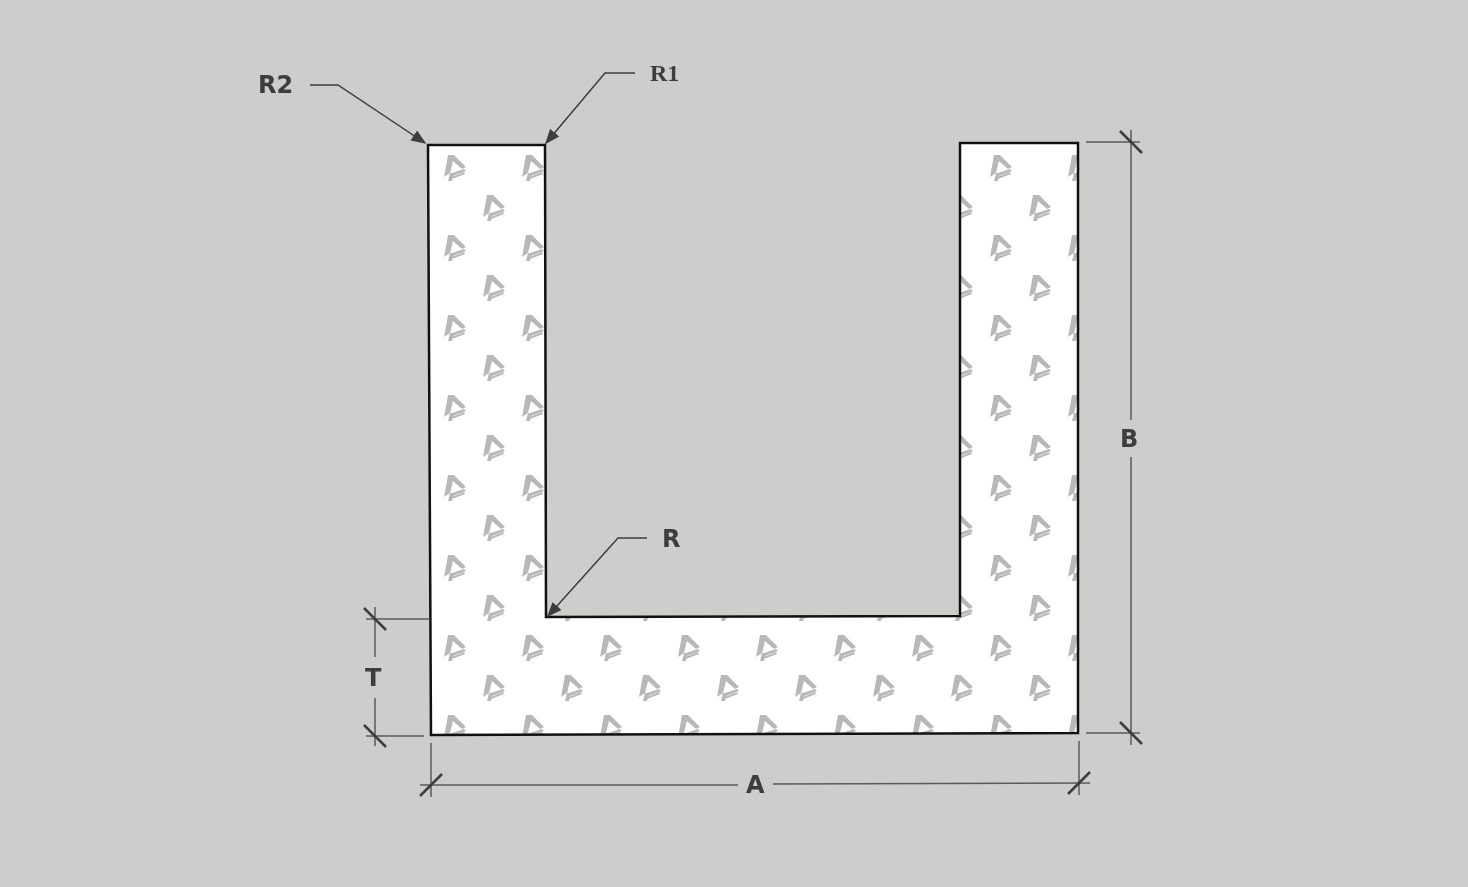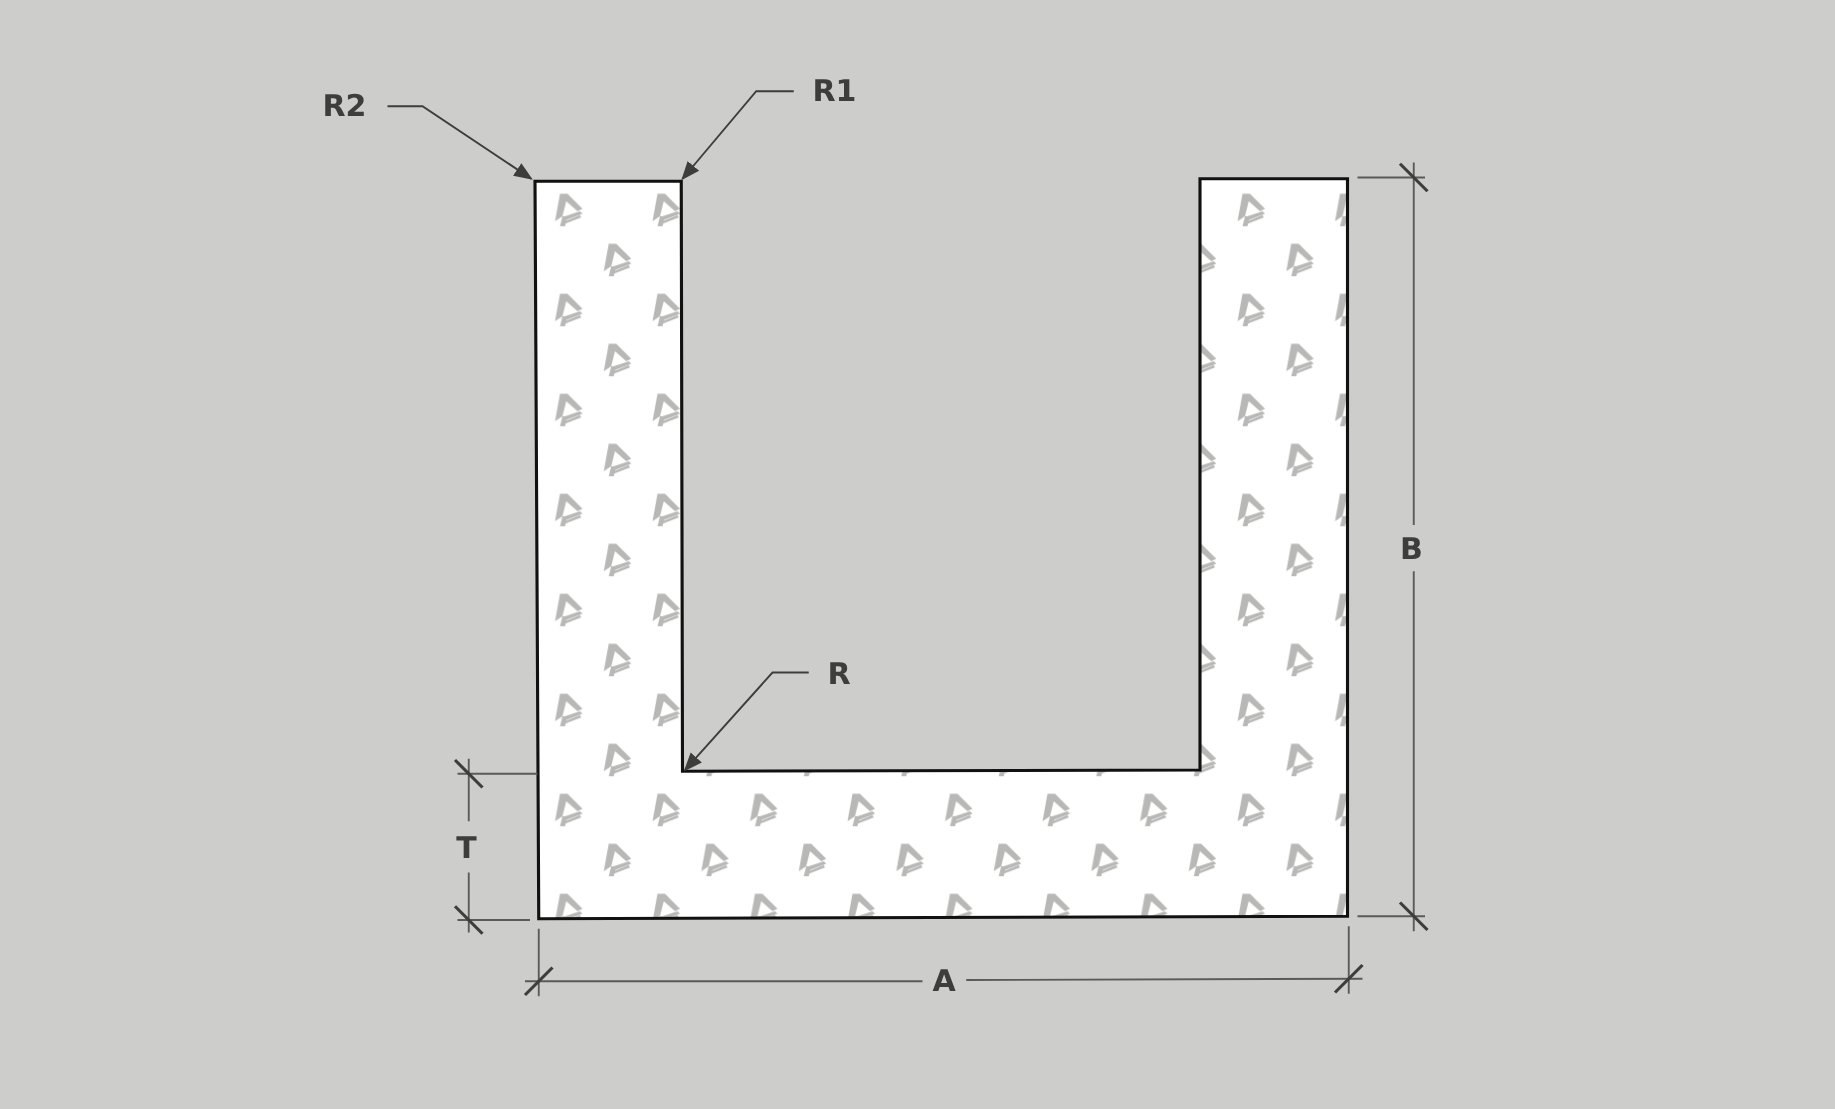--- a/index.html
+++ b/index.html
@@ -83,18 +83,18 @@
       <line x1="431" y1="743" x2="431" y2="797"></line>
       <line x1="1079" y1="741" x2="1079" y2="795"></line>
       <line x1="420" y1="785" x2="738" y2="785"></line>
       <line x1="773" y1="784" x2="1090" y2="783"></line>
       <line x1="420" y1="796" x2="442" y2="774" stroke-width="2.5" stroke="#3d3e3c"></line>
       <line x1="1068" y1="794" x2="1090" y2="772" stroke-width="2.5" stroke="#3d3e3c"></line>
     </g>
   </svg>
 
   <div class="label" style="left:258px; top:73px;">R2</div>
-  <div class="label" style="left:650px; top:61px;">R1</div>
+  <div class="label" style="left:650px; top:61px;font-family:Liberation Serif, serif;">R1</div>
   <div class="label" style="left:662px; top:527px;">R</div>
   <div class="label" style="left:1120px; top:427px;">B</div>
   <div class="label" style="left:365px; top:666px;">T</div>
   <div class="label" style="left:746px; top:773px;">A</div>
 </div>
 
 </body></html>

